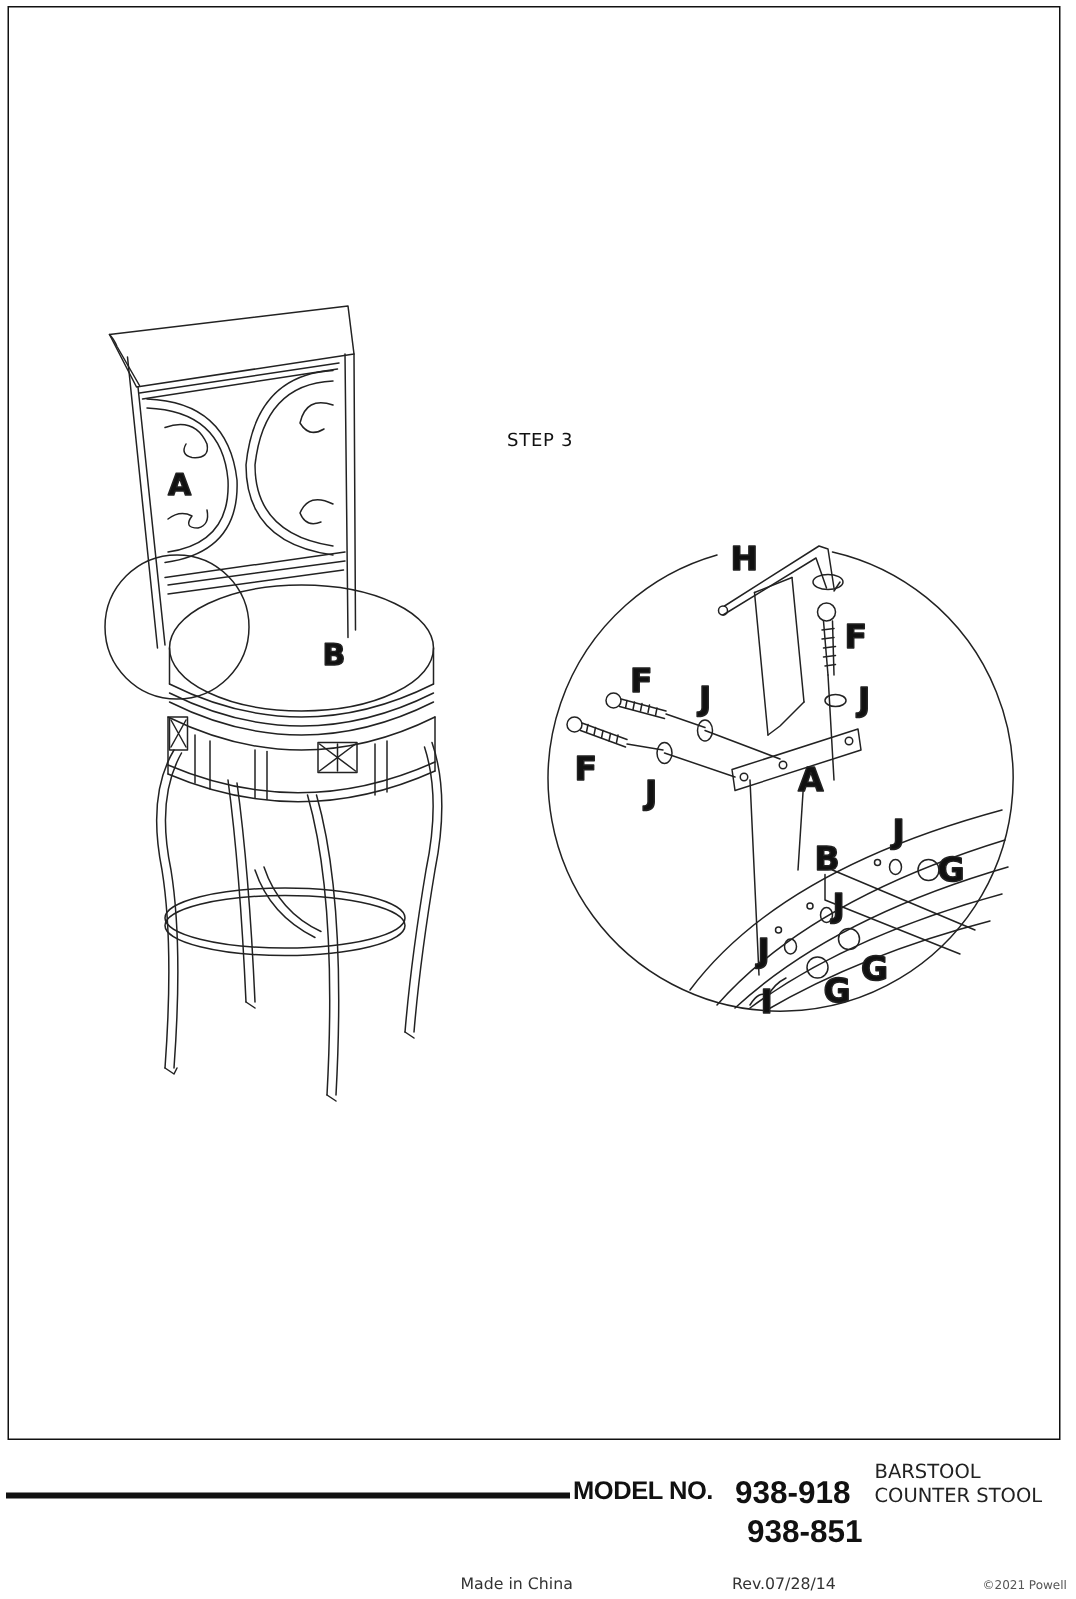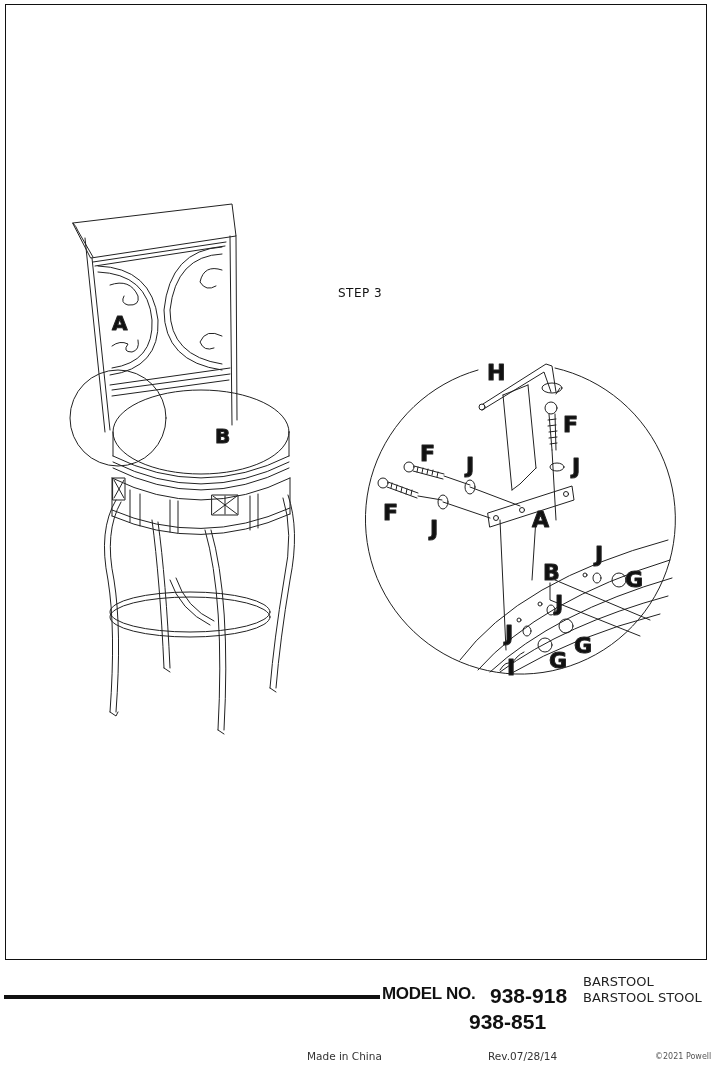--- a/index.html
+++ b/index.html
@@ -11,21 +11,21 @@
     .lbl { font-family: "DejaVu Sans", "Liberation Sans", sans-serif; font-weight: bold;
            fill: #111; }
     .step { position: absolute; left: 338px; top: 286px; font-size: 12px;
             font-family: "DejaVu Sans", sans-serif; letter-spacing: 0.5px; color: #111; }
     .rule { position: absolute; left: 4px; top: 995px; width: 376px; height: 4px; background: #111; }
     .model-label { position: absolute; left: 382px; top: 984px; font-size: 17px; font-weight: bold;
                    font-family: "Liberation Sans", sans-serif; letter-spacing: -0.3px; white-space: nowrap; }
     .model-num { position: absolute; font-size: 21px; font-weight: bold;
                  font-family: "Liberation Sans", sans-serif; white-space: nowrap; }
     .model-num.n1 { left: 490px; top: 984px; }
-    .model-num.n2 { left: 469px; top: 1010px; }
+    .model-num.n2 { left: 498px; top: 1010px; }
     .model-desc { position: absolute; font-size: 13px; font-family: "DejaVu Sans", sans-serif;
                   color: #222; white-space: nowrap; }
     .model-desc.d1 { left: 583px; top: 990px; }
     .model-desc.d2 { left: 583px; top: 974px; }
     .meta { position: absolute; top: 1050px; font-size: 10.5px; font-family: "DejaVu Sans", sans-serif;
             color: #333; white-space: nowrap; }
     .meta.made { left: 307px; }
     .meta.rev { left: 488px; }
     .meta.copy { left: 655px; font-size: 8px; top: 1052px; color: #555; }
   </style>
@@ -191,19 +191,19 @@
   <text class="lbl" x="574" y="653" font-size="22">G</text>
   <text class="lbl" x="549" y="668" font-size="22">G</text>
   <text class="lbl" x="507" y="675" font-size="22">I</text>
 </svg>
 
 <div class="step">STEP 3</div>
 
 <div class="rule"></div>
 <div class="model-label">MODEL NO.</div>
 <div class="model-num n1">938-918</div>
-<div class="model-desc d1">BARSTOOL STOOL</div>
+<div class="model-desc d1">COUNTER STOOL</div>
 <div class="model-num n2">938-851</div>
 <div class="model-desc d2">BARSTOOL</div>
 
 <div class="meta made">Made in China</div>
 <div class="meta rev">Rev.07/28/14</div>
 <div class="meta copy">©2021 Powell</div>
 
 </body></html>

